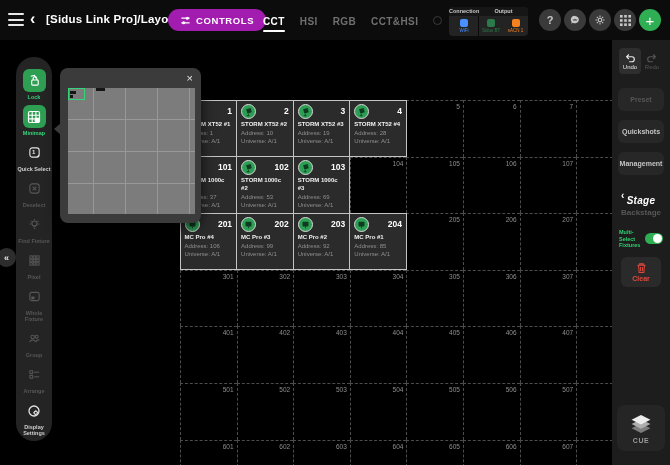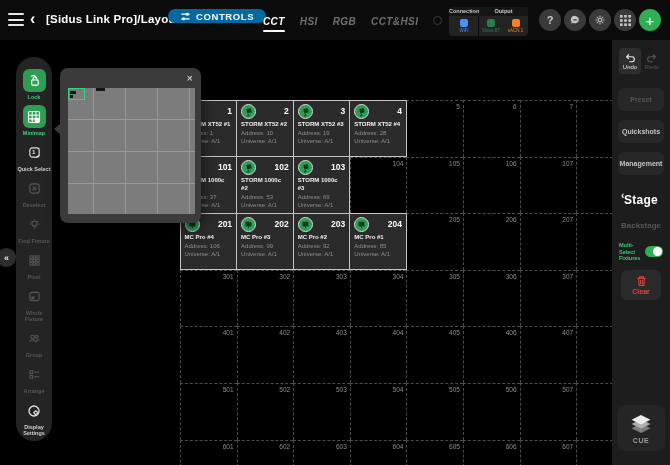--- a/index.html
+++ b/index.html
@@ -6,23 +6,23 @@
   html,body { width:670px; height:465px; background:#000; overflow:hidden;
               font-family:"Liberation Sans", sans-serif; }
   .screen { position:relative; width:670px; height:465px; background:#000; }
 
   
   .header { position:absolute; left:0; top:0; width:670px; height:40px; background:#0c0c0c; z-index:60; }
   .menu-btn { position:absolute; left:8px; top:13px; width:16px; height:13px; display:flex; flex-direction:column; justify-content:space-between; cursor:pointer; }
   .menu-btn div { height:2px; background:#e8e8e8; border-radius:1px; }
   .back-btn { position:absolute; left:30px; top:8px; color:#fff; font-size:16px; line-height:22px; font-weight:bold; }
   .app-title { position:absolute; left:46px; top:13px; color:#fff; font-size:11.5px; font-weight:bold; letter-spacing:.2px; }
-  .controls-btn { position:absolute; left:168px; top:9px; height:14px; padding:0 12px; border-radius:12px; background:#0369a1; display:flex; align-items:center; gap:5px; }
+  .controls-btn { position:absolute; left:168px; top:9px; height:22px; padding:0 12px; border-radius:12px; background:#a21caf; display:flex; align-items:center; gap:5px; }
   .controls-btn span { color:#fff; font-size:9.5px; font-weight:bold; letter-spacing:.6px; }
-  .tabs { position:absolute; left:263px; top:0; height:40px; display:flex; align-items:center; gap:15px;font-style:italic; }
+  .tabs { position:absolute; left:263px; top:0; height:40px; display:flex; align-items:center; gap:15px; }
   .tab { position:relative; color:#6f6f6f; font-size:10px; font-weight:bold; letter-spacing:.4px; padding:14px 0 12px; cursor:pointer; }
   .tab.active { color:#fff; }
   .tab.active::after { content:""; position:absolute; left:0; right:0; bottom:7px; height:2px; background:#fff; border-radius:1px; }
   .tab-more-circle { width:9px; height:9px; border:1.5px solid #3a3a3a; border-radius:50%; }
   .status-panel { position:absolute; left:449px; top:7px; width:79px; height:29px; background:#232323; border-radius:4px; overflow:hidden; font-size:5.5px; }
   .status-head { display:flex; height:9px; background:#161616; color:#c9c9c9; }
   .status-head span { display:block; text-align:center; line-height:9px; font-weight:bold; }
   .status-head .h-conn { width:30px; }
   .status-head .h-out { flex:1; }
   .status-body { display:flex; height:20px; }
@@ -76,22 +76,22 @@
   .right-rail { position:absolute; left:612px; top:40px; width:58px; height:425px; background:#1d1d1d; z-index:30; padding:8px 6px 0; }
   .ur-row { display:flex; justify-content:space-between; padding:0 1px; }
   .ur-btn { width:22px; height:26px; border-radius:4px; display:flex; flex-direction:column; align-items:center; justify-content:center; gap:1px; cursor:pointer; }
   .ur-btn .ur-label { font-size:6px; }
   .ur-undo { background:#2e2e2e; color:#e8e8e8; }
   .ur-redo { color:#565656; }
   .rr-btn { width:100%; height:23px; border-radius:6px; background:#272727; color:#c4c4c4; font-size:7px; font-weight:bold; display:flex; align-items:center; justify-content:center; cursor:pointer; }
   .rr-btn.disabled { color:#565656; }
   .stage-row { position:relative; margin-top:15px; text-align:center; color:#fff; }
   .stage-chevron { position:absolute; left:3px; top:0; font-size:10px; font-weight:bold; }
-  .stage-label { font-size:12px; font-weight:bold; letter-spacing:.3px; }
-  .backstage-label { margin-top:13px; text-align:center; color:#575757; font-size:8px; font-weight:bold; }
+  .stage-label { font-size:10px; font-weight:bold; letter-spacing:.3px;font-style:italic; }
+  .backstage-label { margin-top:0; text-align:center; color:#575757; font-size:8px; font-weight:bold; }
   .ms-row { margin-top:12px; display:flex; align-items:center; justify-content:space-between; padding:0 1px; }
   .ms-label { width:27px; color:#2fd26e; font-size:5.5px; line-height:6.5px; font-weight:bold; }
   .toggle { position:relative; width:18px; height:11px; border-radius:6px; background:#2fae54; cursor:pointer; }
   .toggle .knob { position:absolute; right:1px; top:1px; width:9px; height:9px; border-radius:50%; background:#fff; }
   .clear-btn { margin:8px auto 0; width:40px; height:30px; border-radius:6px; background:#2a2a2a; display:flex; flex-direction:column; align-items:center; justify-content:center; gap:1px; cursor:pointer; }
   .clear-btn span { color:#e0483e; font-size:7px; font-weight:bold; }
   .cue-btn { position:absolute; bottom:14px; left:50%; transform:translateX(-50%); width:48px; height:46px; border-radius:8px; background:#252525; display:flex; flex-direction:column; align-items:center; justify-content:center; gap:2px; cursor:pointer; }
   .cue-btn span { color:#9a9a9a; font-size:7px; font-weight:bold; letter-spacing:.5px; }
 
   svg { display:block; }

